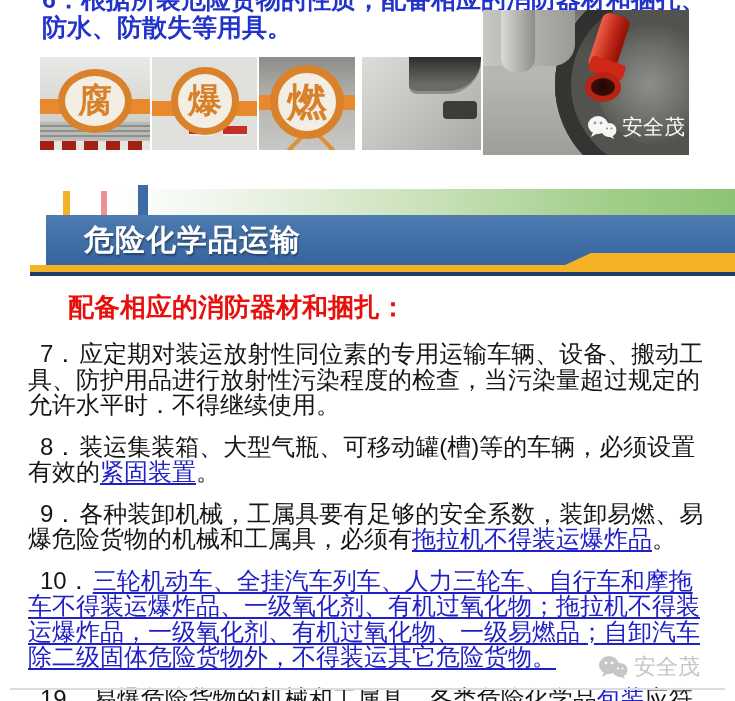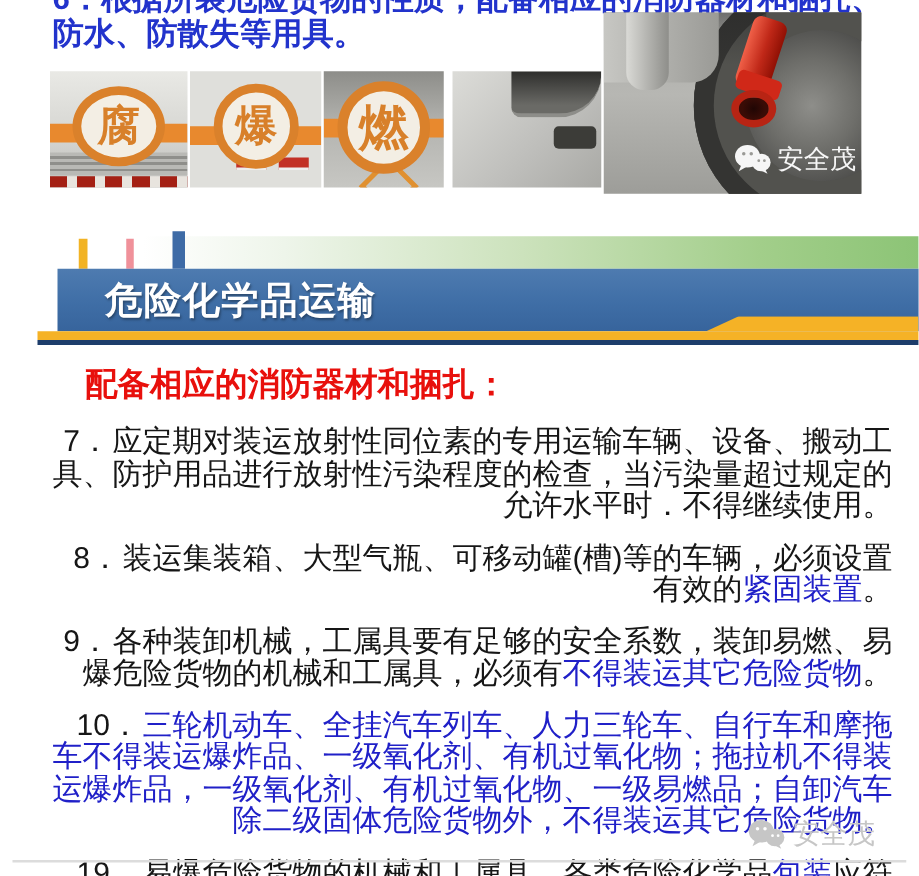--- a/index.html
+++ b/index.html
@@ -76,23 +76,23 @@
   .banner-title{color:#ffffff;font-size:30px;font-weight:bold;letter-spacing:1px;
                 text-shadow:1px 2px 2px rgba(0,0,0,.35);}
   .yellow-stripe{position:absolute;left:30px;top:265px;width:705px;height:7px;background:#f5b226;}
   .yellow-trap{position:absolute;left:565px;top:253px;width:170px;height:12px;background:#f5b226;
                clip-path:polygon(26px 0,100% 0,100% 100%,0 100%);}
   .navy-line{position:absolute;left:30px;top:272px;width:705px;height:4px;background:#1d3d6b;}
 
   
   .content{position:absolute;left:28px;top:290px;width:686px;}
   .heading{color:#e8100c;font-size:26px;font-weight:bold;margin:0 0 14px 40px;}
-  .item{margin:16px 0 4px 0;font-size:24px;line-height:25.5px;color:#161616;text-indent:12px;text-align:right;}
+  .item{margin:16px 0 4px 0;font-size:24px;line-height:25.5px;color:#161616;text-indent:12px;}
   .num{margin-right:2px;}
-  .blue{color:#2020c8;text-underline-offset:3px;}
+  .blue{color:#2020c8;text-decoration:underline;text-underline-offset:3px;}
 
   
   .footer-mark{position:absolute;left:598px;top:652px;display:flex;align-items:center;gap:6px;
                color:#c6c6c6;font-size:22px;}
   .bottom-line{position:absolute;left:10px;top:688px;width:715px;height:2px;background:#dcdcdc;}
 </style>
 </head>
 <body>
 
 <div class="page">
@@ -167,21 +167,21 @@
   <div class="yellow-stripe"></div>
   <div class="navy-line"></div>
 
   <div class="content">
     <h2 class="heading">配备相应的消防器材和捆扎：</h2>
 
     <p class="item"><span class="num">7．</span><span>应定期对装运放射性同位素的专用运输车辆、设备、搬动工具、防护用品进行放射性污染程度的检查，当污染量超过规定的允许水平时．不得继续使用。</span></p>
 
     <p class="item"><span class="num">8．</span><span>装运集装箱、大型气瓶、可移动罐(槽)等的车辆，必须设置有效的</span><span class="blue">紧固装置</span><span>。</span></p>
 
-    <p class="item"><span class="num">9．</span><span>各种装卸机械，工属具要有足够的安全系数，装卸易燃、易爆危险货物的机械和工属具，必须有</span><span class="blue">不得装运其它危险货物</span><span>。</span></p>
+    <p class="item"><span class="num">9．</span><span>各种装卸机械，工属具要有足够的安全系数，装卸易燃、易爆危险货物的机械和工属具，必须有</span><span class="blue">拖拉机不得装运爆炸品</span><span>。</span></p>
 
     <p class="item"><span class="num">10．</span><span class="blue">三轮机动车、全挂汽车列车、人力三轮车、自行车和摩拖车不得装运爆炸品、一级氧化剂、有机过氧化物；拖拉机不得装运爆炸品，一级氧化剂、有机过氧化物、一级易燃品；自卸汽车除二级固体危险货物外，不得装运其它危险货物。</span></p>
 
     <p class="item"><span class="num">19．</span><span>易爆危险货物的机械和工属具，各类危险化学品</span><span class="blue">包装</span><span>应符合GB 12463的规定。</span></p>
   </div>
 
   <div class="footer-mark">
     <svg width="30" height="25" viewBox="0 0 30 25">
       <ellipse cx="11" cy="10" rx="10" ry="9" fill="#c6c6c6"></ellipse>
       <polygon points="6,17 4,22 11,18" fill="#c6c6c6"></polygon>

